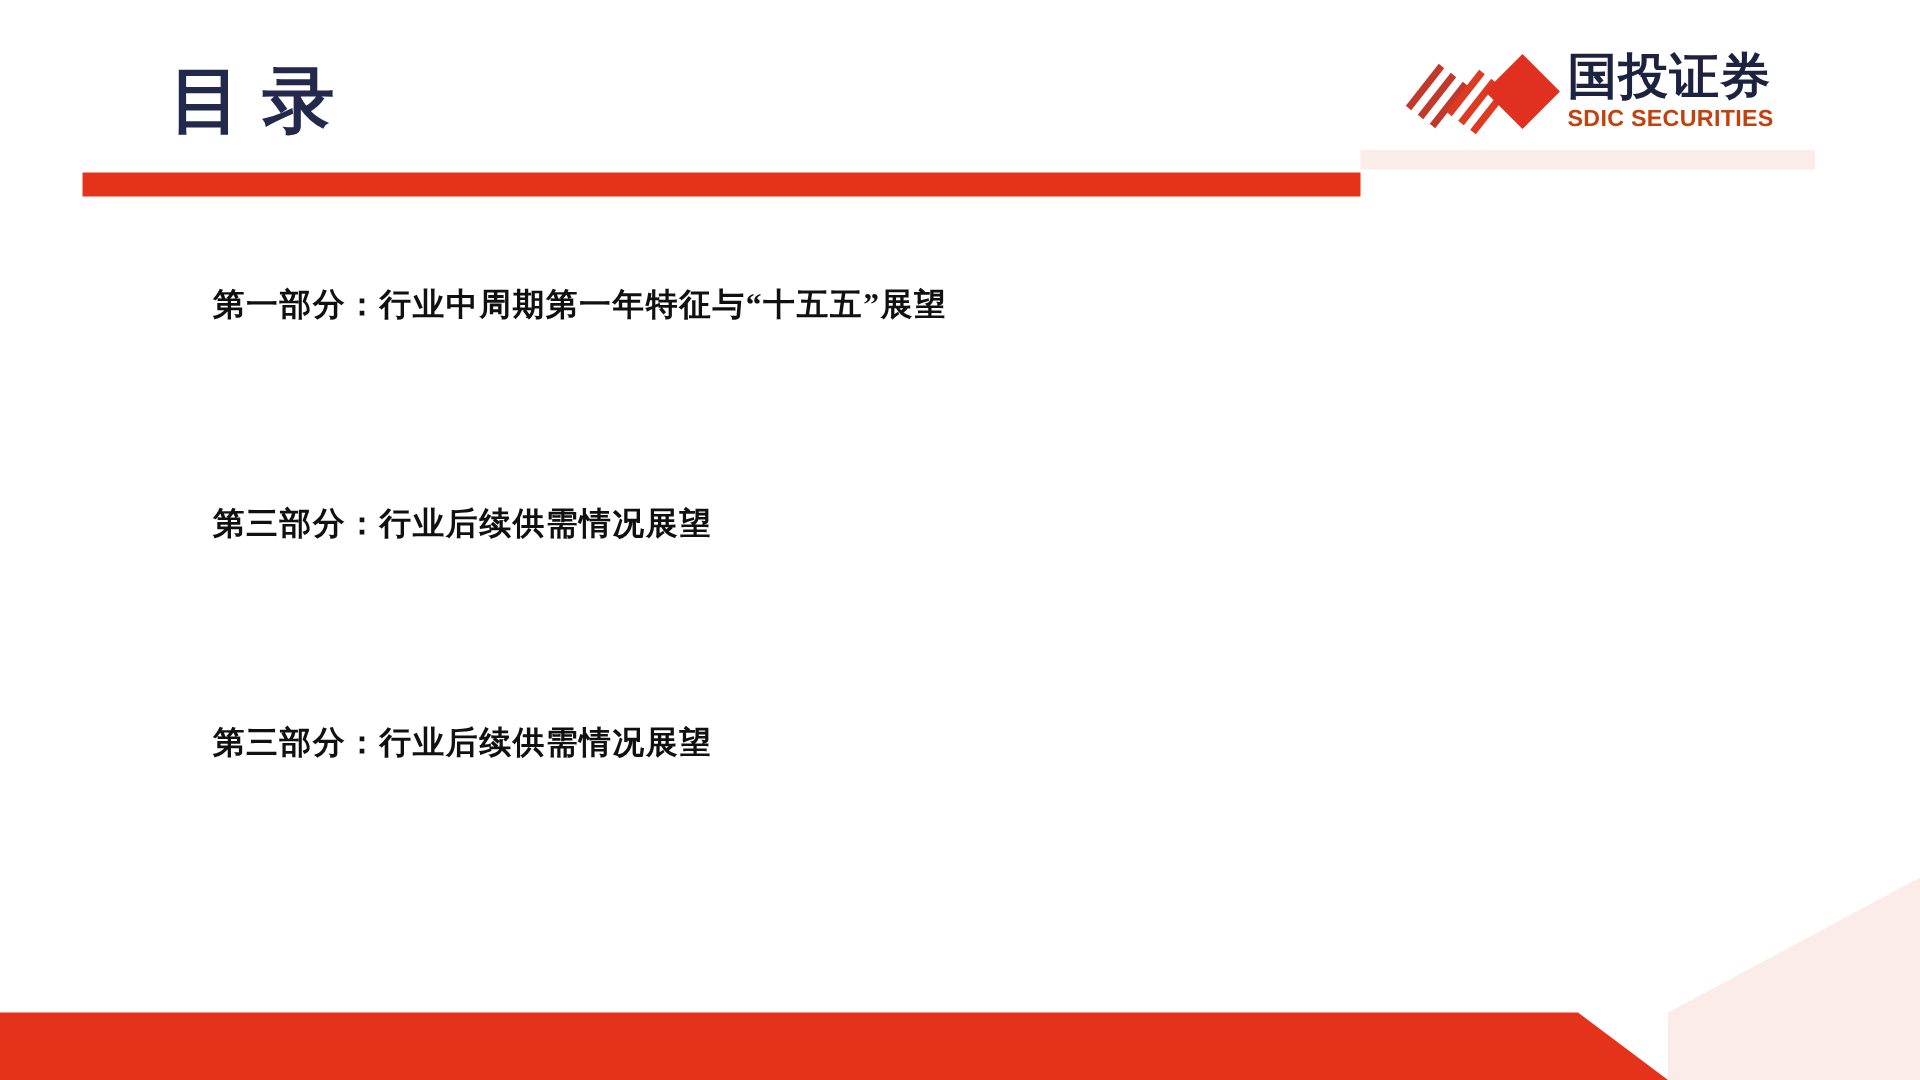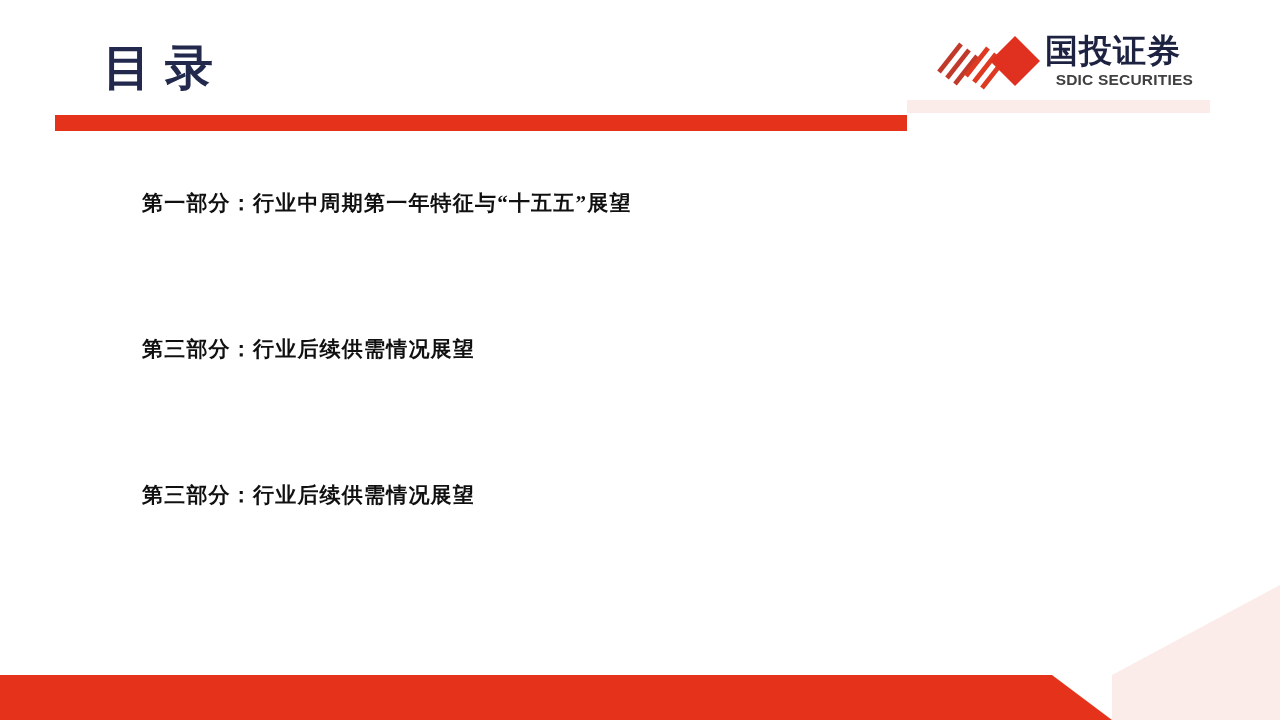--- a/index.html
+++ b/index.html
@@ -18,21 +18,21 @@
     position: relative;
     width: 1280px;
     height: 720px;
     background: #ffffff;
     overflow: hidden;
   }
 
   
   .page-title {
     position: absolute;
-    left: 103px;
+    left: 113px;
     top: 44px;
     font-family: "Liberation Serif", "DejaVu Serif", serif;
     font-size: 48px;
     font-weight: 700;
     color: #22294d;
     letter-spacing: 14px;
     line-height: 1;
     white-space: nowrap;
   }
 
@@ -82,25 +82,24 @@
     font-weight: 700;
     color: #1c2240;
     letter-spacing: 1px;
     line-height: 40px;
     white-space: nowrap;
   }
   .logo-en {
     font-family: "Liberation Sans", "DejaVu Sans", sans-serif;
     font-size: 15.5px;
     font-weight: 700;
-    color: #404040;
+    color: #c2410c;
     letter-spacing: 0.2px;
     line-height: 18px;
     white-space: nowrap;
-    text-align: right;
   }
 
   
   .toc {
     position: absolute;
     left: 103px;
     top: 170px;
     width: 900px;
     margin-left: 39px;
   }

